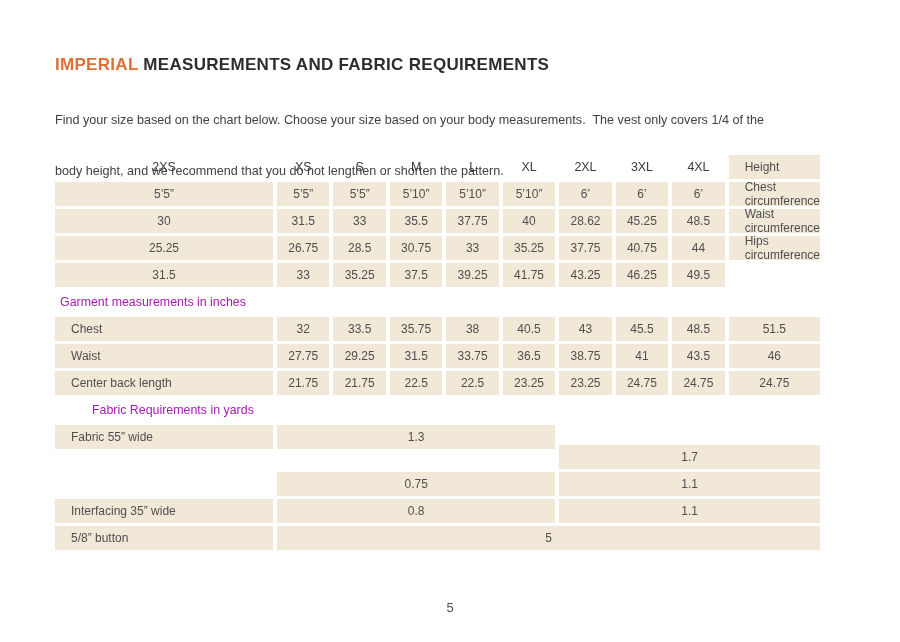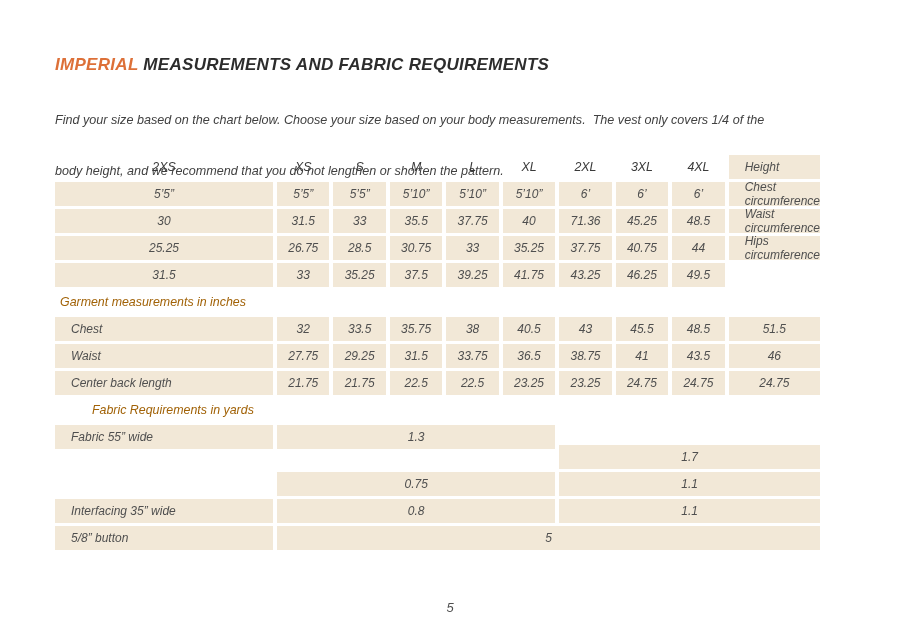--- a/index.html
+++ b/index.html
@@ -2,21 +2,21 @@
 <html><head>
 <meta charset="utf-8">
 <style>
   html, body {
     margin: 0; padding: 0;
     width: 900px; height: 642px;
     background: #ffffff;
     overflow: hidden;
     font-family: "Liberation Sans", sans-serif;
   }
-  .page { position: relative; width: 900px; height: 642px; font-style: italic; }
+  .page { position: relative; width: 900px; height: 642px; }
 
   .title {
     position: absolute; left: 55px; top: 55px;
     margin: 0;
     font-size: 17px; font-weight: 700;
     letter-spacing: 0.3px;
     color: #2d2d2d;
     white-space: pre;
   }
   .title-accent { color: #dd7038; }
@@ -54,21 +54,21 @@
   }
   .cell.clabel { justify-content: flex-start; padding-left: 16px; }
   .cell.cval   { justify-content: center; }
 
   .section {
     grid-column: 1 / 11;
     height: 24px;
     display: flex; align-items: center;
     padding-left: 5px;
     background: #ffffff;
-    color: #a16207;
+    color: #a21caf;
     font-size: 12.4px;
   }
 
   .page-number {
     position: absolute; left: 0; top: 600px;
     width: 900px;
     text-align: center;
     font-size: 13px;
     color: #4f4f4f;
   }
@@ -105,21 +105,21 @@
       <div class="cell cval">6’</div>
       <div class="cell cval">6’</div>
       <div class="cell cval">6’</div>
       <div class="cell clabel">Chest circumference</div>
       <div class="cell cval">30</div>
       <div class="cell cval">31.5</div>
       <div class="cell cval">33</div>
       <div class="cell cval">35.5</div>
       <div class="cell cval">37.75</div>
       <div class="cell cval">40</div>
-      <div class="cell cval">71.36</div>
+      <div class="cell cval">28.62</div>
       <div class="cell cval">45.25</div>
       <div class="cell cval">48.5</div>
       <div class="cell clabel">Waist circumference</div>
       <div class="cell cval">25.25</div>
       <div class="cell cval">26.75</div>
       <div class="cell cval">28.5</div>
       <div class="cell cval">30.75</div>
       <div class="cell cval">33</div>
       <div class="cell cval">35.25</div>
       <div class="cell cval">37.75</div>

